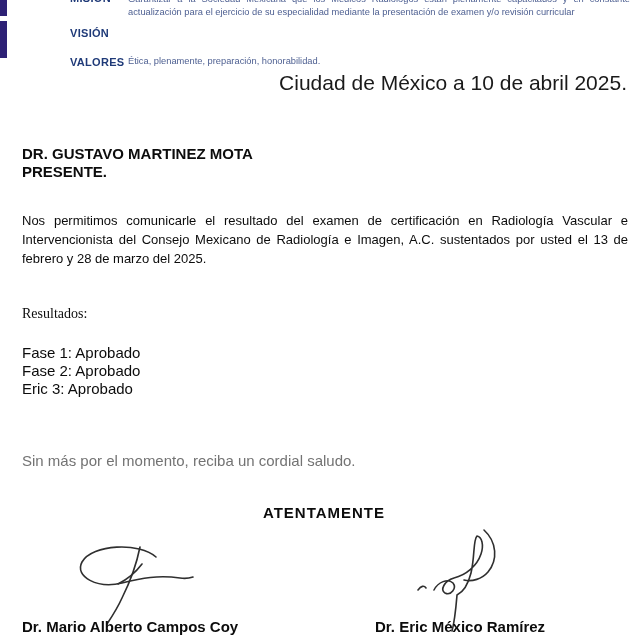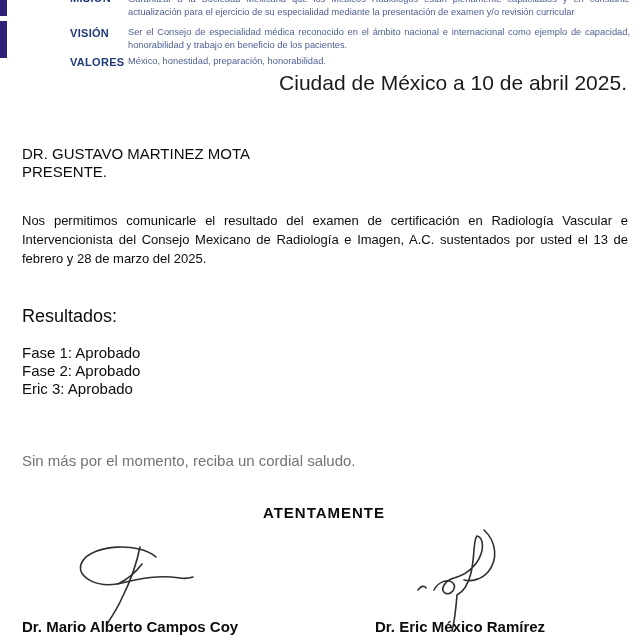--- a/index.html
+++ b/index.html
@@ -16,23 +16,23 @@
   .lbl-mision{top:-8px;}
   .txt-mision{top:-7px;}
   .lbl-vision{top:27px;}
   .txt-vision{top:26px;}
   .lbl-valores{top:56px;}
   .txt-valores{top:55px;text-align:left;}
 
   .date-line{position:absolute;top:71px;right:13px;font-size:21px;color:#1a1a1a;}
 
   
-  .recipient{position:absolute;left:22px;top:145px;font-size:15px;font-weight:normal;line-height:18px;color:#0c0c0c;}
+  .recipient{position:absolute;left:22px;top:145px;font-size:15px;font-weight:bold;line-height:18px;color:#0c0c0c;}
   .paragraph{position:absolute;left:22px;top:211px;width:606px;font-size:13px;line-height:19px;text-align:justify;color:#0c0c0c;}
-  .results-label{position:absolute;left:22px;top:306px;font-size:18px;color:#0c0c0c;}
+  .results-label{position:absolute;left:22px;top:306px;font-size:14px;color:#0c0c0c;font-family:Liberation Serif, serif;}
   .results{position:absolute;left:22px;top:344px;font-size:15px;line-height:18px;color:#0c0c0c;}
   .closing{position:absolute;left:22px;top:452px;font-size:15px;color:#737373;}
   .signoff{position:absolute;left:0;top:504px;width:648px;text-align:center;font-size:15px;font-weight:bold;letter-spacing:1px;color:#0c0c0c;}
 
   
   .sig-svg{position:absolute;}
   .sig-left{left:58px;top:540px;}
   .sig-right{left:398px;top:528px;}
   .sig-block{position:absolute;top:617px;font-size:15px;font-weight:bold;line-height:19px;color:#0c0c0c;}
   .sig-block-left{left:22px;}
@@ -44,24 +44,23 @@
 
 <div class="page">
 
   <div class="accent-bar bar-seg1"></div>
   <div class="accent-bar bar-seg2"></div>
 
   <div class="hdr-label lbl-mision">MISIÓN</div>
   <div class="hdr-text txt-mision">Garantizar a la Sociedad Mexicana que los Médicos Radiólogos están plenamente capacitados y en constante actualización para el ejercicio de su especialidad mediante la presentación de examen y/o revisión curricular</div>
 
   <div class="hdr-label lbl-vision">VISIÓN</div>
-  <div class="hdr-text txt-vision">Ser el Consejo de especialidad médica reconocido en el ámbito nacional e internacional como ejemplo de capacidad, honorabilidad y trabajo en beneficio de los pacientes.</div>
 
   <div class="hdr-label lbl-valores">VALORES</div>
-  <div class="hdr-text txt-valores">México, honestidad, preparación, honorabilidad.</div>
+  <div class="hdr-text txt-valores">Ética, plenamente, preparación, honorabilidad.</div>
 
   <div class="date-line">Ciudad de México a 10 de abril 2025.</div>
 
   <div class="recipient">
     <div>DR. GUSTAVO MARTINEZ MOTA</div>
     <div>PRESENTE.</div>
   </div>
 
   <div class="paragraph">Nos permitimos comunicarle el resultado del examen de certificación en Radiología Vascular e Intervencionista del Consejo Mexicano de Radiología e Imagen, A.C. sustentados por usted el 13 de febrero y 28 de marzo del 2025.</div>
 

